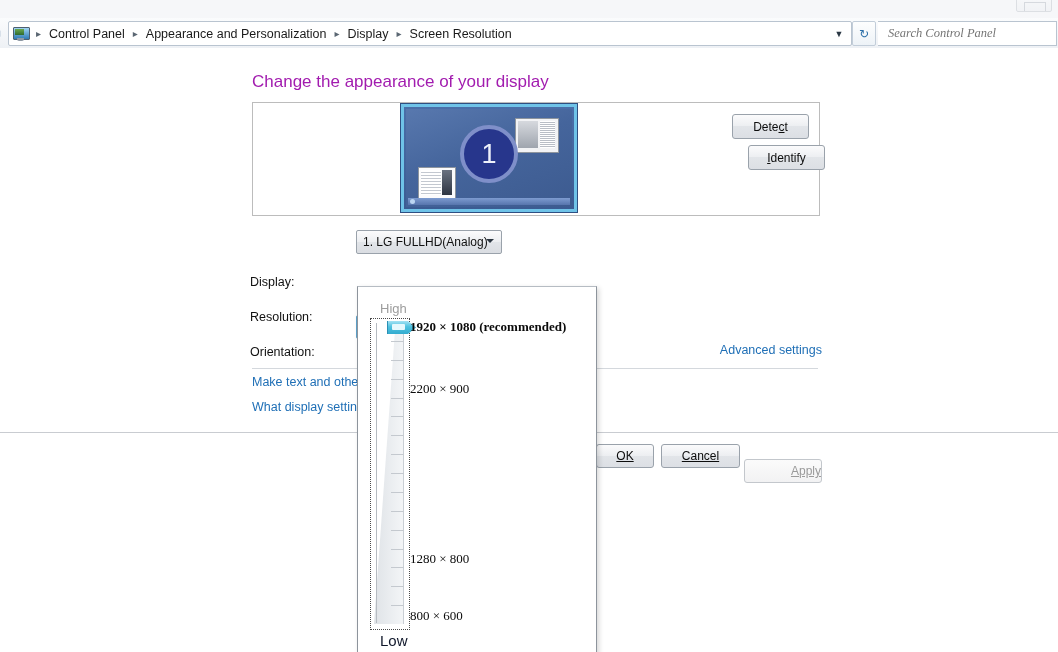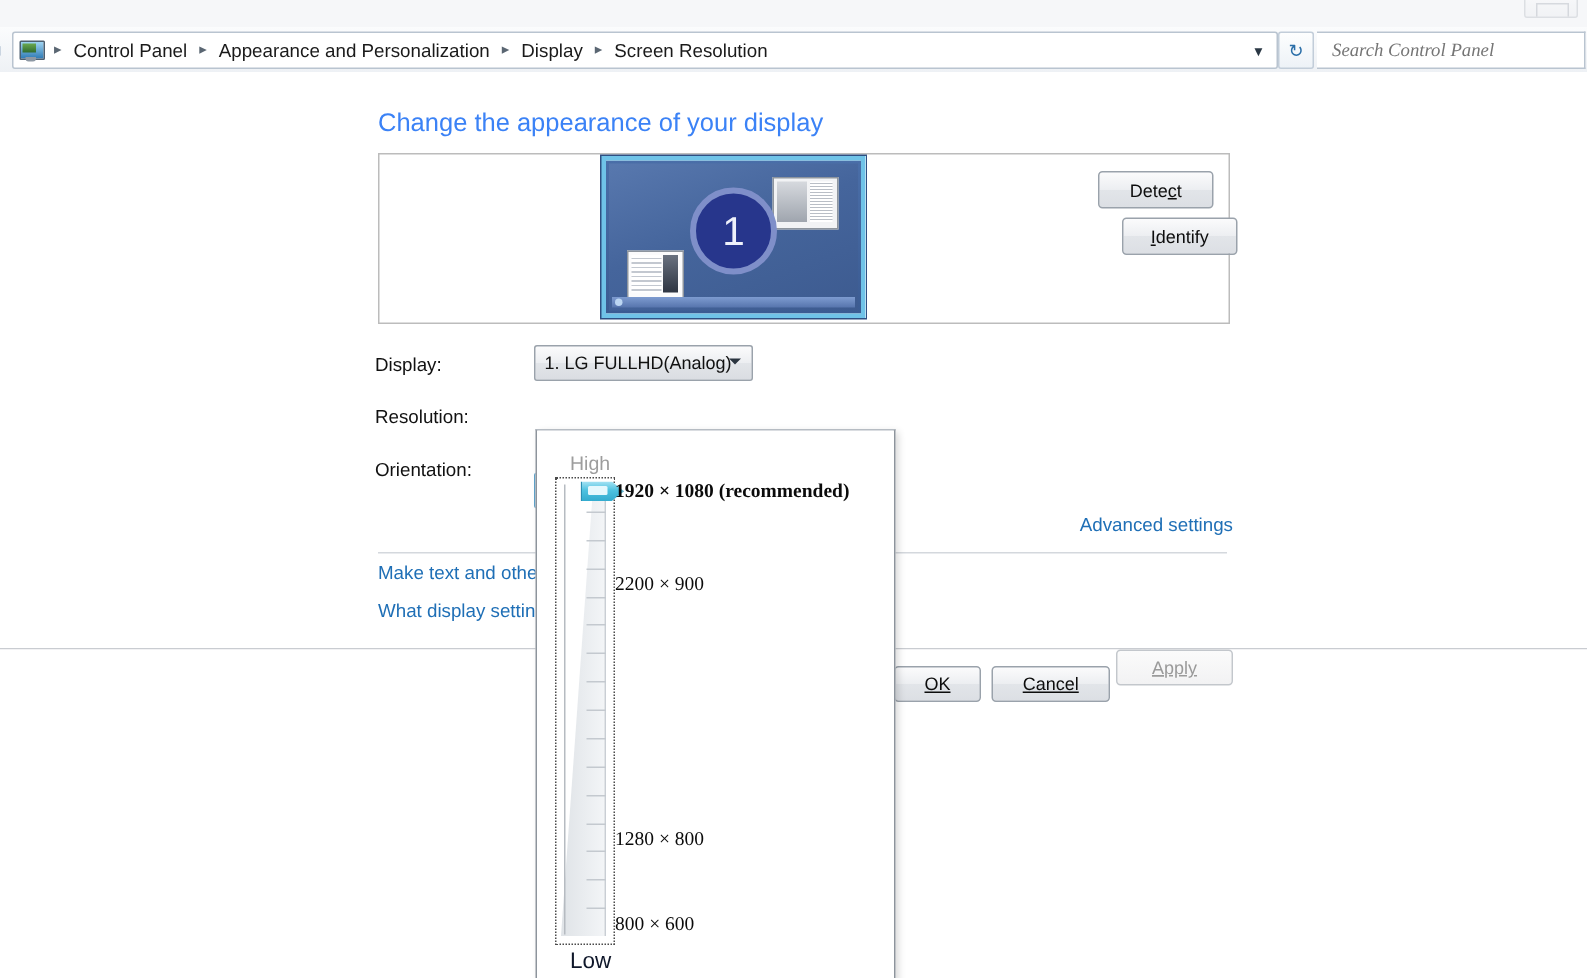--- a/index.html
+++ b/index.html
@@ -89,21 +89,21 @@
     font-style:italic;font-size:12.5px;color:#8a8f96;background:transparent;
   }
 
   
   #content{
     position:absolute;left:0;top:48px;width:1058px;height:384px;
     background:#ffffff;
   }
   #page-heading{
     position:absolute;left:252px;top:24px;
-    font-size:17px;color:#3b82f6;
+    font-size:17px;color:#a21caf;
     font-family:"Liberation Sans","DejaVu Sans",sans-serif;
   }
 
   
   #preview-box{
     position:absolute;left:252px;top:54px;width:566px;height:112px;
     border:1px solid #bcbcbc;background:#ffffff;
   }
   #monitor{
     position:absolute;left:401px;top:56px;width:176px;height:108px;
@@ -152,20 +152,21 @@
   }
   .win-btn.disabled{color:#9a9a9a;border-color:#c3c7cc;background:linear-gradient(#fbfbfb,#f2f2f3);}
   .ul{text-decoration:underline;}
   #btn-detect{left:732px;top:66px;}
   #btn-identify{left:748px;top:97px;}
 
   
   .row-label{
     position:absolute;left:250px;font-size:12.5px;color:#111;
     font-family:"Liberation Sans","DejaVu Sans",sans-serif;
+    margin-top:39px;
   }
   #lbl-display{top:188px;}
   #lbl-resolution{top:223px;}
   #lbl-orientation{top:258px;}
 
   #combo-display{
     position:absolute;left:356px;top:182px;width:144px;height:22px;
     border:1px solid #9aa2ab;border-radius:2px;
     background:linear-gradient(#fbfbfc,#eceef1 50%,#e2e5e9 50%,#dadde2);
     display:flex;align-items:center;
@@ -252,21 +253,21 @@
 
   
   #sep-bottom{
     position:absolute;left:0;top:432px;width:1058px;height:1px;background:#c9ccd1;
   }
   #btnbar{
     position:absolute;left:0;top:433px;width:1058px;height:50px;background:#ffffff;
   }
   #btn-ok{position:absolute;left:596px;top:11px;width:56px;height:22px;}
   #btn-cancel{position:absolute;left:661px;top:11px;width:77px;height:22px;}
-  #btn-apply{position:absolute;left:744px;top:0;width:76px;height:22px;}
+  #btn-apply{position:absolute;left:744px;top:26px;width:76px;height:22px;justify-content:flex-end;}
   #btnbar .win-btn{position:absolute;text-decoration:underline;}
 
   #body-fill{
     position:absolute;left:0;top:483px;width:1058px;height:169px;background:#ffffff;
   }
 </style>
 </head>
 <body>
 
 <div id="frame-top">

